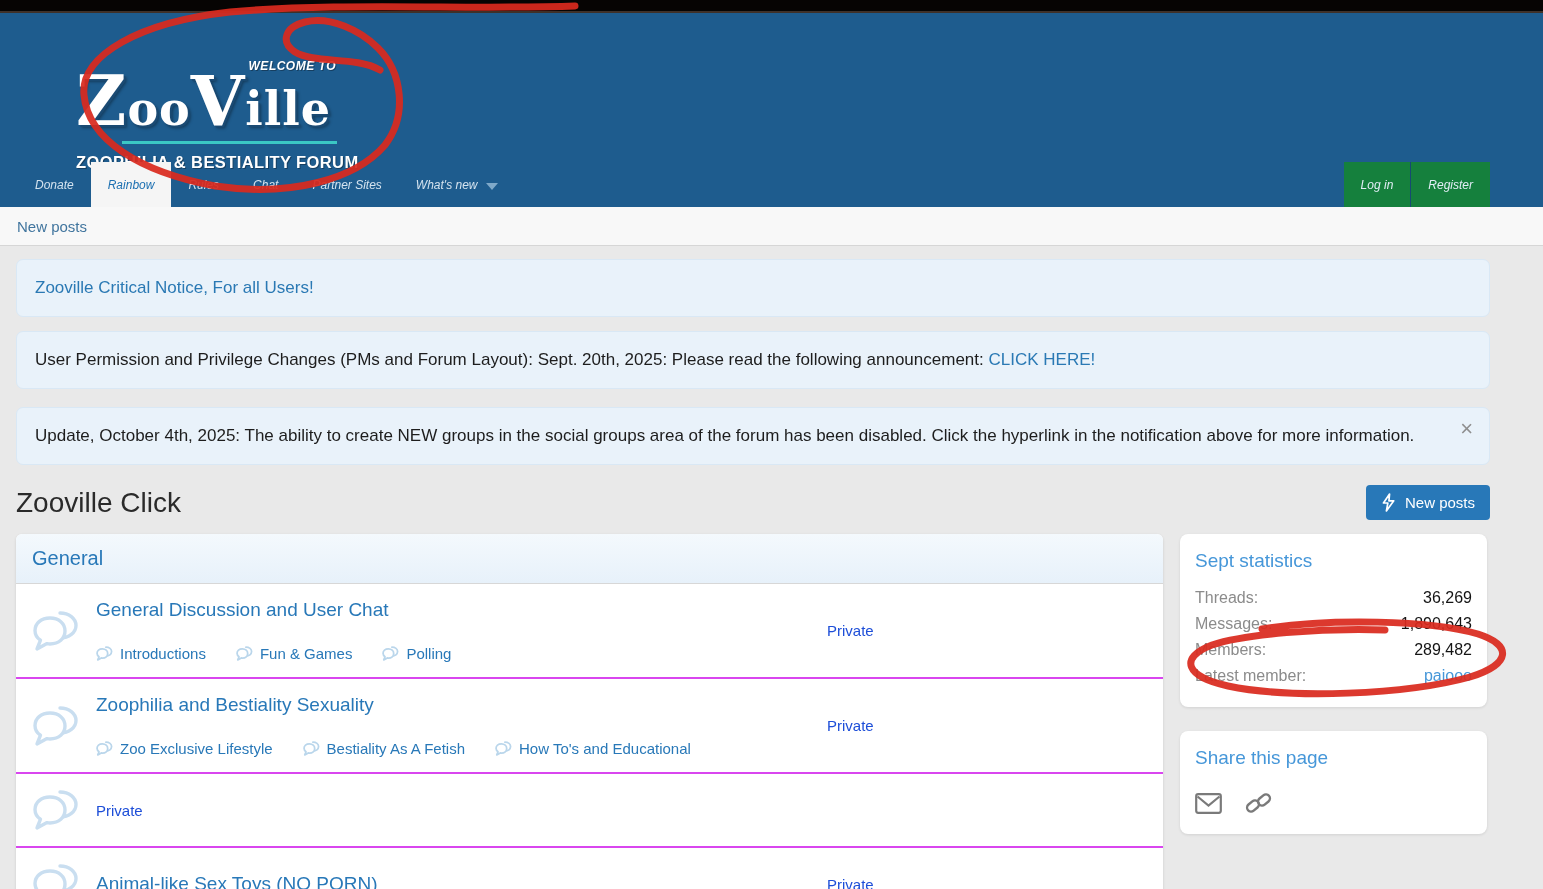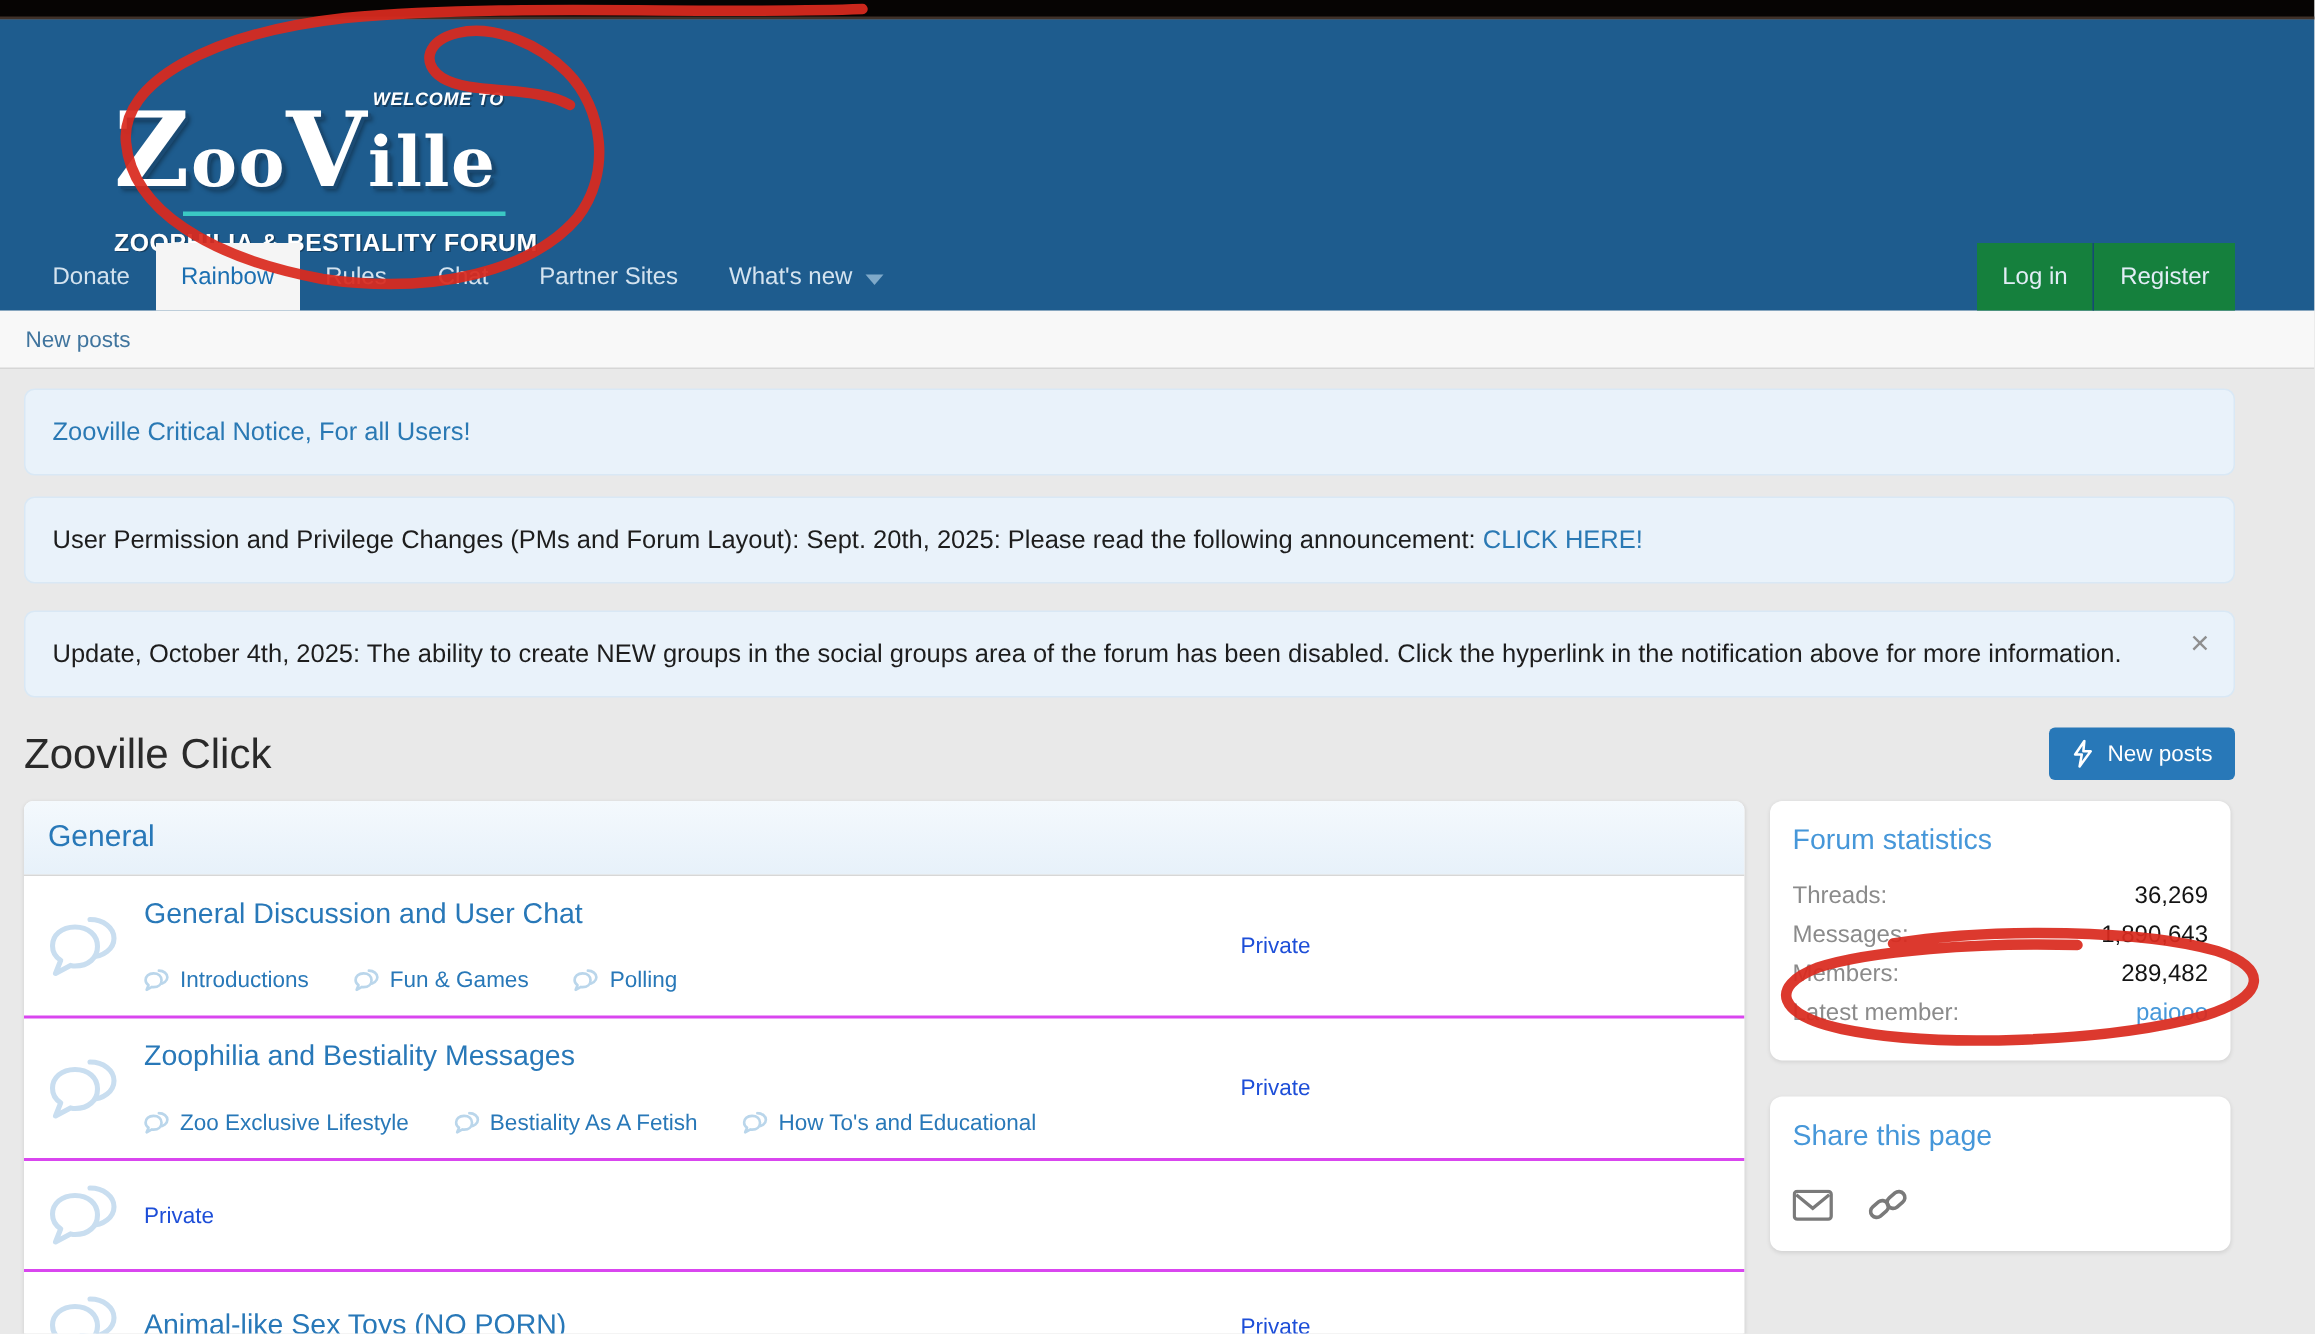--- a/index.html
+++ b/index.html
@@ -16,22 +16,22 @@
     line-height:1.5; letter-spacing:1px; white-space:nowrap;
     text-shadow:2px 2px 0 #1a4a73, 3px 3px 3px rgba(0,0,0,.35); }
   .logo-main .part { display:inline-block; }
   .logo-main .part::first-letter { font-size:1.5em; }
   .logo-underline { height:3px; width:215px; margin-left:46px; background:#3bc8c4; margin-top:-12px; }
   .logo-tagline { margin-top:9px; font-size:16.5px; font-weight:bold; letter-spacing:.4px;
     white-space:nowrap; text-shadow:1px 1px 0 #163f61; }
 
   .navbar { position:absolute; left:0; right:0; bottom:0; height:45px; display:flex;
     align-items:stretch; padding-left:18px; }
-  .nav-item { display:flex; align-items:center; padding:0 17px; font-size:16px;
-    color:#d4e3ef; cursor:pointer; }
+  .nav-item { display:flex; align-items:center; padding:0 17px; font-size:12px;
+    color:#d4e3ef; cursor:pointer;font-style:italic; }
   .nav-item.active { background:#f5f5f5; color:#1b6fb1; }
   .chevron-down { width:0; height:0; border-left:6px solid transparent;
     border-right:6px solid transparent; border-top:7px solid #7fa9c9; margin-left:9px; margin-top:3px; }
   .auth { margin-left:auto; margin-right:53px; display:flex; }
   .auth .nav-item { background:#15803d; color:#e2edf6; }
   .auth .nav-item + .nav-item { border-left:1px solid #164a72; }
 
   
   .subnav { height:39px; background:#f8f8f8; border-bottom:1px solid #d6d6d6;
     display:flex; align-items:center; padding-left:17px; }
@@ -184,21 +184,21 @@
         </div>
         <div class="forum-status">Private</div>
       </div>
 
       <div class="forum-row">
         <svg class="node-icon" width="48" height="42" viewBox="0 0 48 42">
           <path d="M28 3 C37 3 44 8.5 44 15.5 C44 22.5 37 28 28 28 C26 28 24 27.7 22.3 27.2" fill="none" stroke="#c9def0" stroke-width="3.4" stroke-linecap="round"></path>
           <path d="M18 8 C9 8 3 13.5 3 20.5 C3 24.5 5 28 8.5 30.2 L5 39 L15 33.6 C16 33.8 17 34 18 34 C27 34 33 28.5 33 21 C33 13.5 27 8 18 8 Z" fill="#ffffff" stroke="#c9def0" stroke-width="3.4" stroke-linejoin="round"></path>
         </svg>
         <div class="forum-main">
-          <a class="forum-title">Zoophilia and Bestiality Messages</a>
+          <a class="forum-title">Zoophilia and Bestiality Sexuality</a>
           <div class="subforums">
             <a class="subforum">
               <svg width="17" height="15" viewBox="0 0 48 42">
                   <path d="M28 3 C37 3 44 8.5 44 15.5 C44 22.5 37 28 28 28 C26 28 24 27.7 22.3 27.2" fill="none" stroke="#bad6eb" stroke-width="5" stroke-linecap="round"></path>
                   <path d="M18 8 C9 8 3 13.5 3 20.5 C3 24.5 5 28 8.5 30.2 L5 39 L15 33.6 C16 33.8 17 34 18 34 C27 34 33 28.5 33 21 C33 13.5 27 8 18 8 Z" fill="#ffffff" stroke="#bad6eb" stroke-width="5" stroke-linejoin="round"></path>
                 </svg>
               <span>Zoo Exclusive Lifestyle</span>
               </a>
             <a class="subforum">
               <svg width="17" height="15" viewBox="0 0 48 42">
@@ -234,21 +234,21 @@
         </svg>
         <div class="forum-main">
           <a class="forum-title">Animal-like Sex Toys (NO PORN)</a>
         </div>
         <div class="forum-status">Private</div>
       </div>
     </div>
 
     <div class="sidebar">
       <div class="side-card">
-        <div class="side-title">Forum statistics</div>
+        <div class="side-title">Sept statistics</div>
         <div class="stats">
           <div class="stat-row">
             <span class="stat-label">Threads:</span>
             <span class="stat-value">36,269</span>
           </div>
           <div class="stat-row">
             <span class="stat-label">Messages:</span>
             <span class="stat-value">1,890,643</span>
           </div>
           <div class="stat-row">

